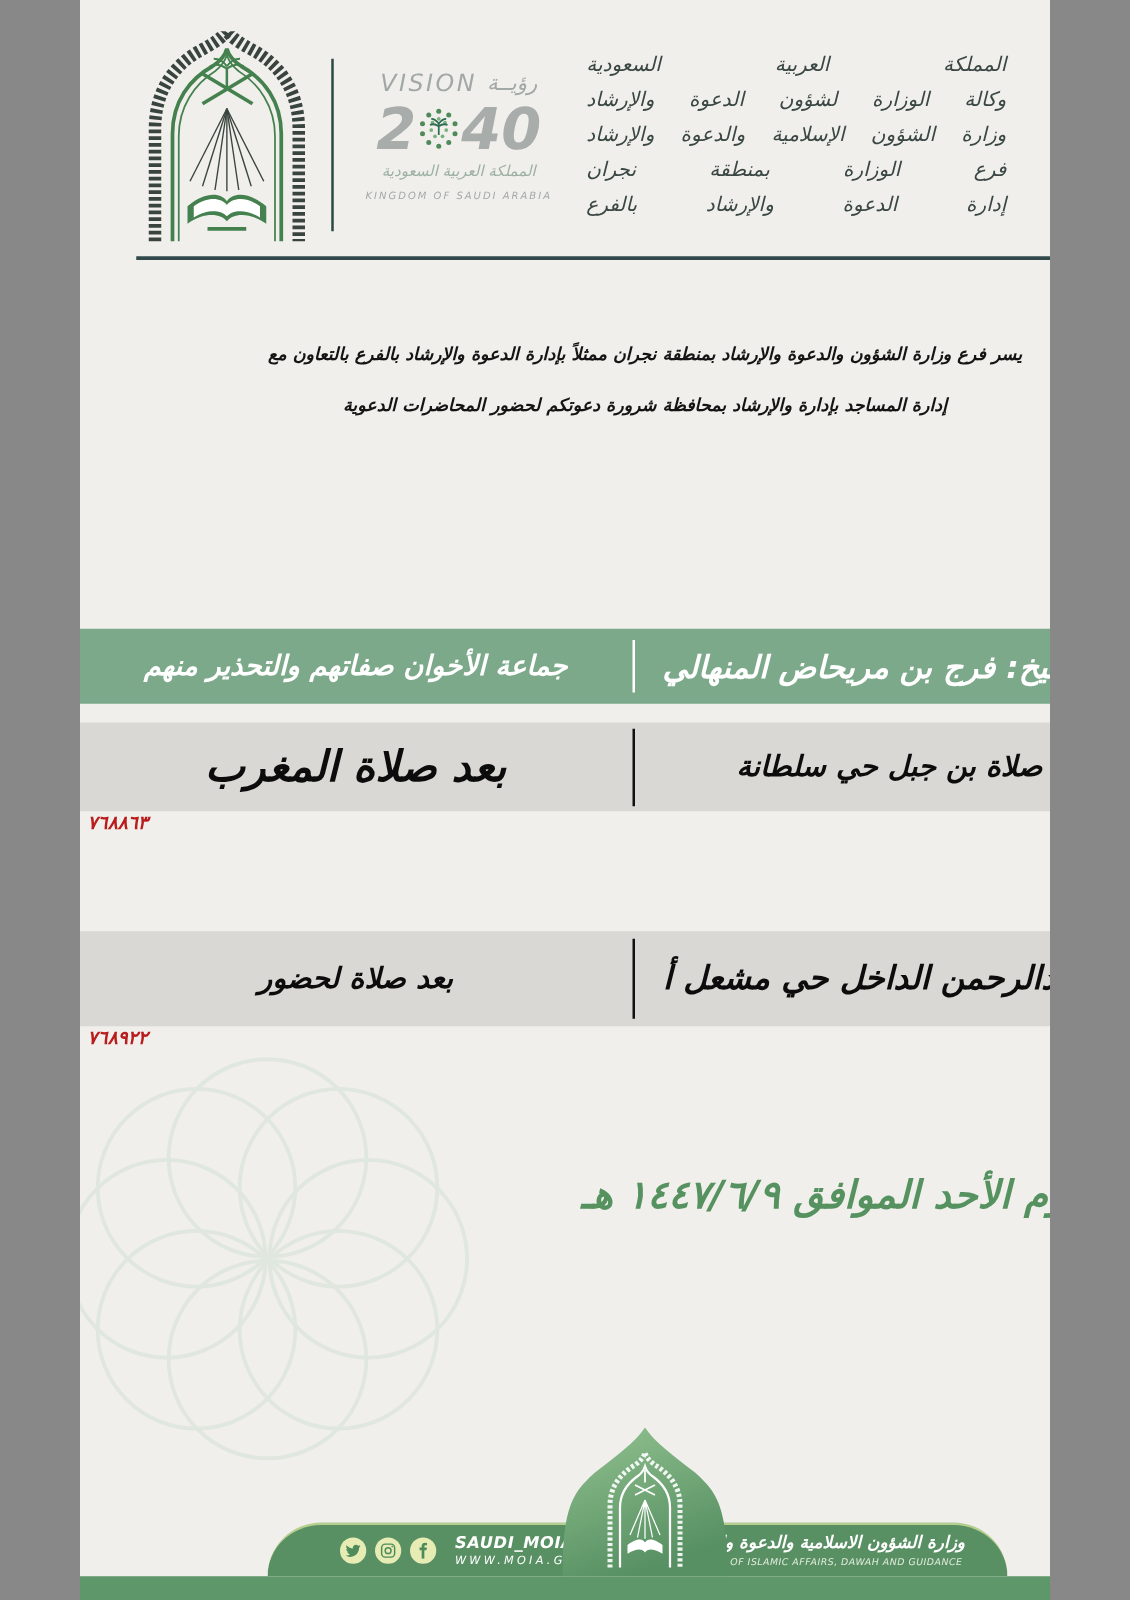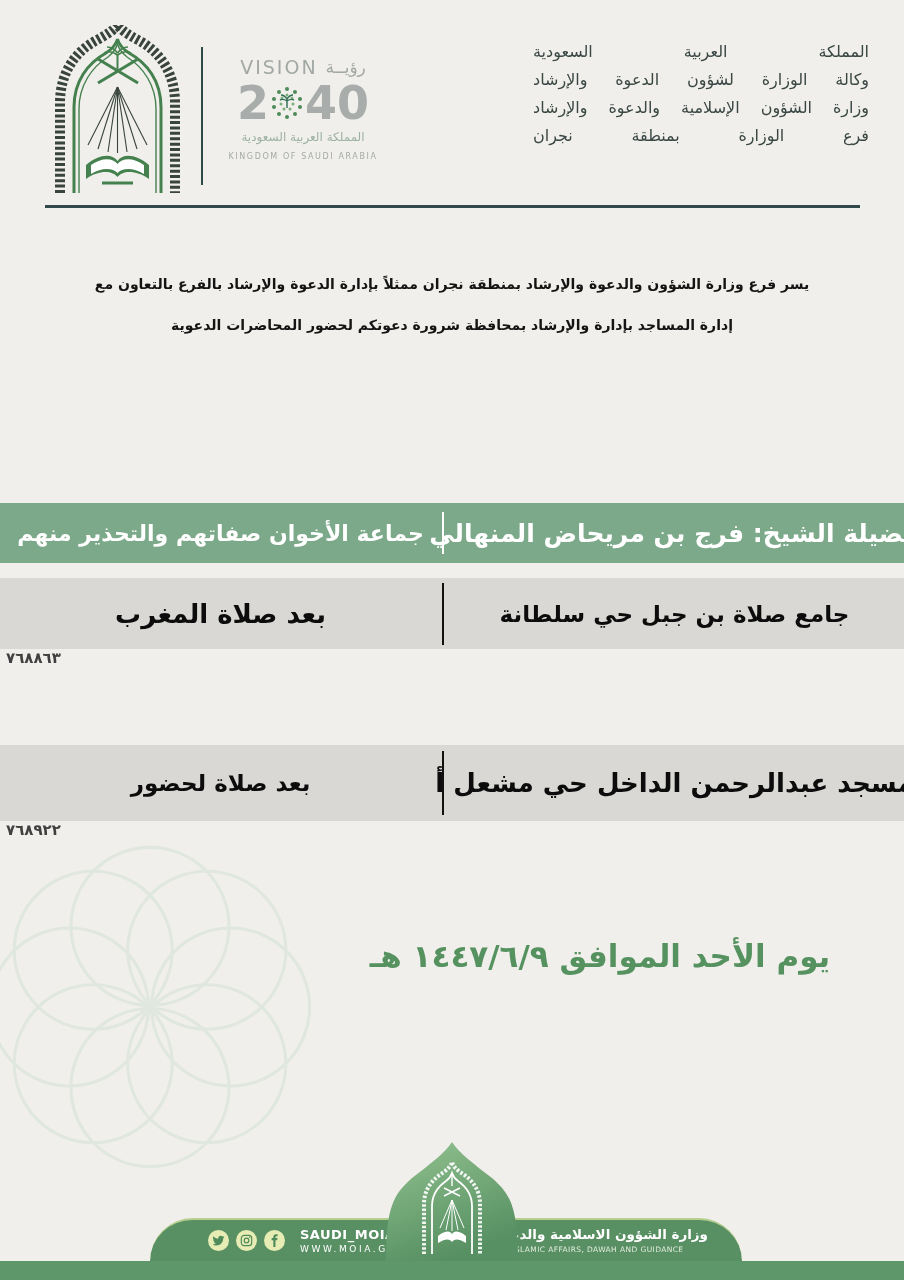--- a/index.html
+++ b/index.html
@@ -1,19 +1,19 @@
 <!DOCTYPE html>
 <html lang="ar"><head>
 <meta charset="utf-8">
 <style>
   * { margin:0; padding:0; box-sizing:border-box; }
   body { background:#888; font-family:"DejaVu Sans", sans-serif; }
   .page {
-    position:relative; width:904px; height:1280px;
-    background:#f0efeb; overflow:hidden; margin:0 auto;
+    position:relative; width:776px; height:1280px;
+    background:#f0efeb; overflow:hidden; margin:0 auto;font-style:italic;
   }
   
   .logo-ministry { position:absolute; left:50px; top:25px; width:135px; height:170px; }
   .header-sep { position:absolute; left:201px; top:47px; width:2px; height:138px; background:#2c4a47; }
   .vision { position:absolute; left:224px; top:56px; width:158px; text-align:center; color:#9ba3a1; }
   .vision-row1 { display:flex; justify-content:center; align-items:center; gap:8px; font-size:19px; color:#a2a8a6; }
   .vision-row1 .v-en { letter-spacing:2px; }
   .vision-row1 .v-ar { font-size:17px; }
   .vision-year { display:flex; justify-content:center; align-items:center; font-size:46px; font-weight:bold; color:#a8adab; line-height:1; margin-top:2px; }
   .vision-country-ar { font-size:12px; color:#9db1a3; margin-top:4px; }
@@ -26,28 +26,28 @@
            font-size:14px; font-weight:bold; color:#141414; line-height:41px; }
   
   .band { position:absolute; left:0; width:904px; }
   .band-green { background:#7ca98a; color:#ffffff; }
   .band-gray  { background:#d9d8d4; color:#0c0c0c; }
   .cell { position:absolute; top:0; height:100%; display:flex; align-items:center; justify-content:center;
           direction:rtl; font-weight:bold; white-space:nowrap; }
   .cell-r { right:0;  width:459px; }
   .cell-l { left:0;   width:441px;border-radius:27px; }
   .vdiv { position:absolute; left:442px; width:2px; }
-  .serial { position:absolute; left:6px; font-size:15px; font-weight:bold; color:#404040; direction:ltr; }
+  .serial { position:absolute; left:6px; font-size:15px; font-weight:bold; color:#b91c1c; direction:ltr; }
   .band1 { top:503px; height:60px; }
   .band1 .cell-r { font-size:25px; }
   .band1 .cell-l { font-size:22px; }
   .band1 .vdiv { top:9px; height:42px; background:#ffffff; }
   .band2 { top:578px; height:71px; }
   .band2 .cell-r { font-size:23px; }
-  .band2 .cell-l { font-size:26px; }
+  .band2 .cell-l { font-size:34px; }
   .band2 .vdiv { top:5px; height:62px; background:#111111; }
   .serial1 { top:649px; }
   .band3 { top:672px; height:59px; display:flex; align-items:center; justify-content:center;
            direction:rtl; font-weight:bold; font-size:25px; }
   .band4 { top:745px; height:76px; }
   .band4 .cell-r { font-size:26px; }
   .band4 .cell-l { font-size:23px; }
   .band4 .vdiv { top:6px; height:64px; background:#111111; }
   .serial2 { top:821px; }
   
@@ -139,20 +139,21 @@
     </div>
     <div class="vision-country-ar">المملكة العربية السعودية</div>
     <div class="vision-country-en">KINGDOM OF SAUDI ARABIA</div>
   </div>
 
   <div class="header-text">
     <div class="hline">المملكة العربية السعودية</div>
     <div class="hline">وكالة الوزارة لشؤون الدعوة والإرشاد</div>
     <div class="hline">وزارة الشؤون الإسلامية والدعوة والإرشاد</div>
     <div class="hline">فرع الوزارة بمنطقة نجران</div>
+    <div class="hline">إدارة الدعوة والإرشاد بالفرع</div>
   </div>
 
   <div class="rule"></div>
 
   <div class="intro">
     <div>يسر فرع وزارة الشؤون والدعوة والإرشاد بمنطقة نجران ممثلاً بإدارة الدعوة والإرشاد بالفرع بالتعاون مع</div>
     <div>إدارة المساجد بإدارة والإرشاد بمحافظة شرورة دعوتكم لحضور المحاضرات الدعوية</div>
   </div>
 
   <div class="band band-green band1">

